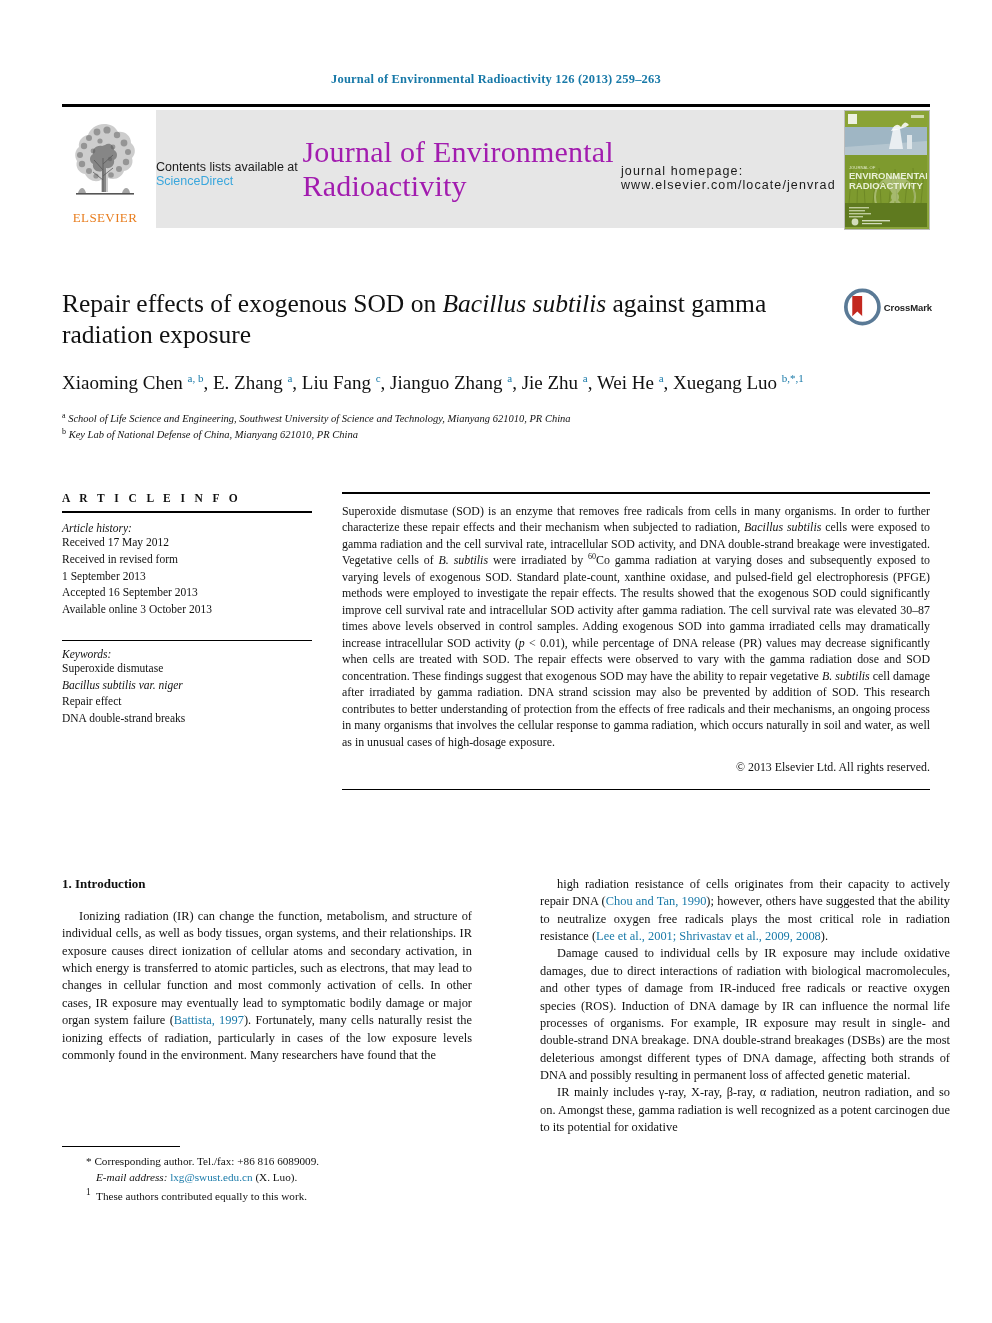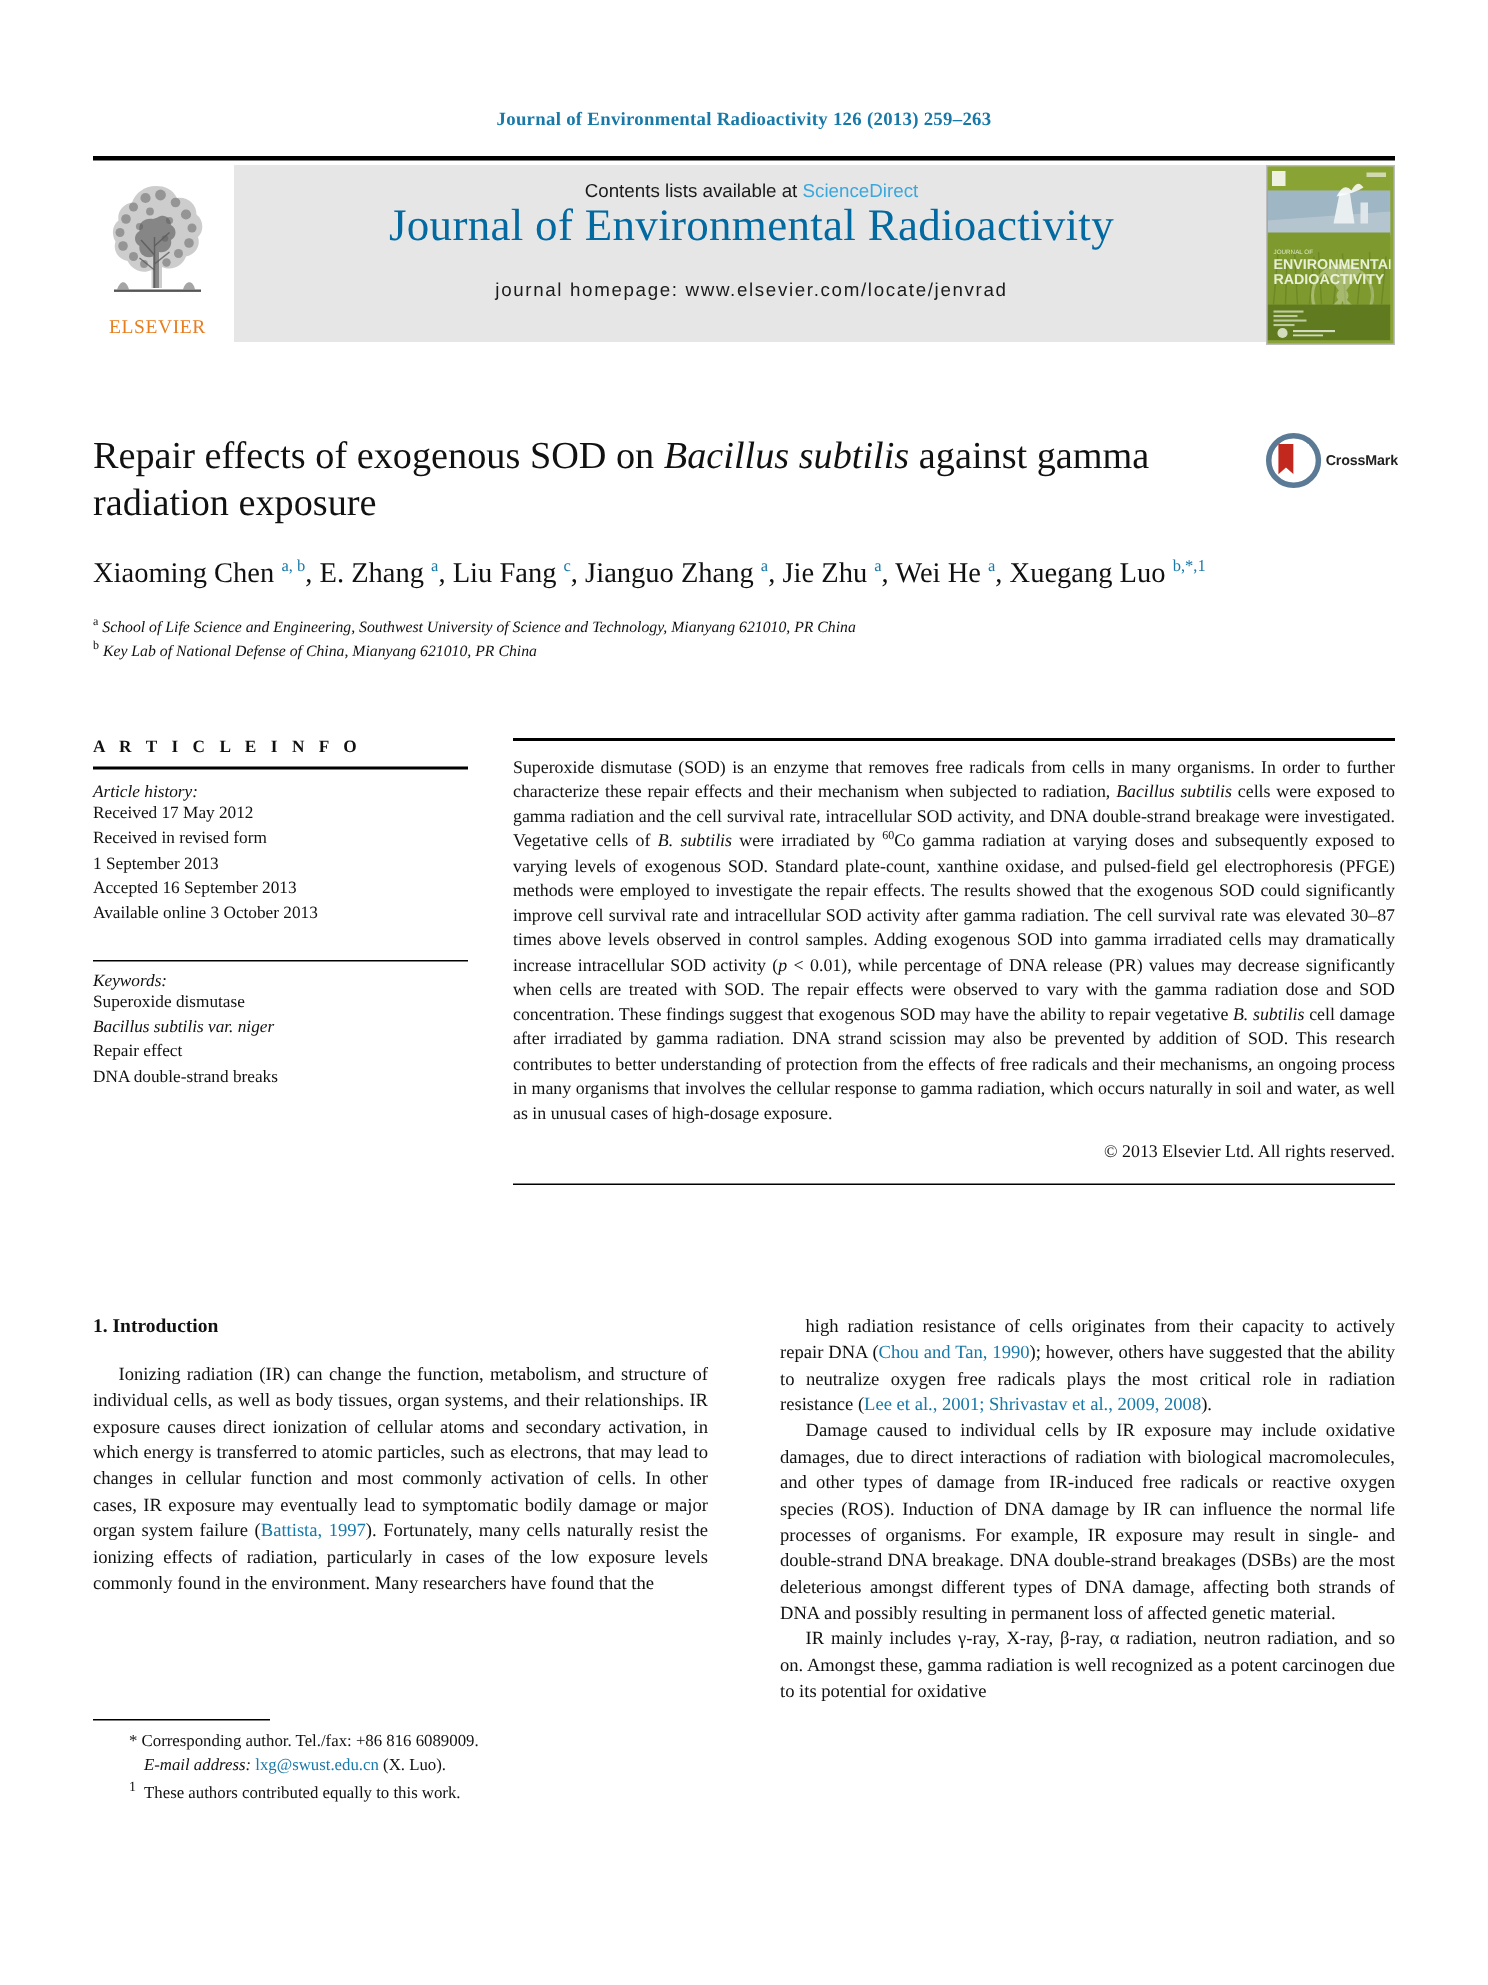--- a/index.html
+++ b/index.html
@@ -81,37 +81,37 @@
     font-weight: 400;
   }
   .center-band {
     position: absolute;
     top: 6px;
     left: 94px;
     width: 690px;
     height: 118px;
     background: #e6e6e6;
     display: flex;
-    flex-direction: column;
+    flex-direction: row;
     align-items: center;
     justify-content: flex-start;
   }
   .contents-line {
     margin-top: 10px;
     font-family: "Liberation Sans", sans-serif;
     font-size: 12.5px;
     color: #1a1a1a;
   }
   .contents-line .sd {
     color: #3aa7dd;
   }
   .journal-title-big {
     font-family: "Liberation Serif", serif;
     font-size: 30px;
-    color: #0369a1;
+    color: #a21caf;
     letter-spacing: .2px;
   }
   .homepage-line {
     margin-top: 18px;
     font-family: "Liberation Sans", sans-serif;
     font-size: 12.5px;
     letter-spacing: 1.1px;
     color: #1a1a1a;
   }
   .cover-thumb {
@@ -260,21 +260,21 @@
     position: absolute;
     top: 876px;
     left: 62px;
     width: 868px;
     display: flex;
   }
   .bcol {
     width: 410px;
     flex: 0 0 410px;
   }
-  .bcol.right { margin-left: 48px; }
+  .bcol.right { margin-left: 68px; }
 
   .body-heading {
     font-family: "Liberation Serif", serif;
     font-size: 13px;
     font-weight: bold;
     color: #111;
     margin: 0 0 16px 0;
   }
   .body-p {
     font-family: "Liberation Serif", serif;

